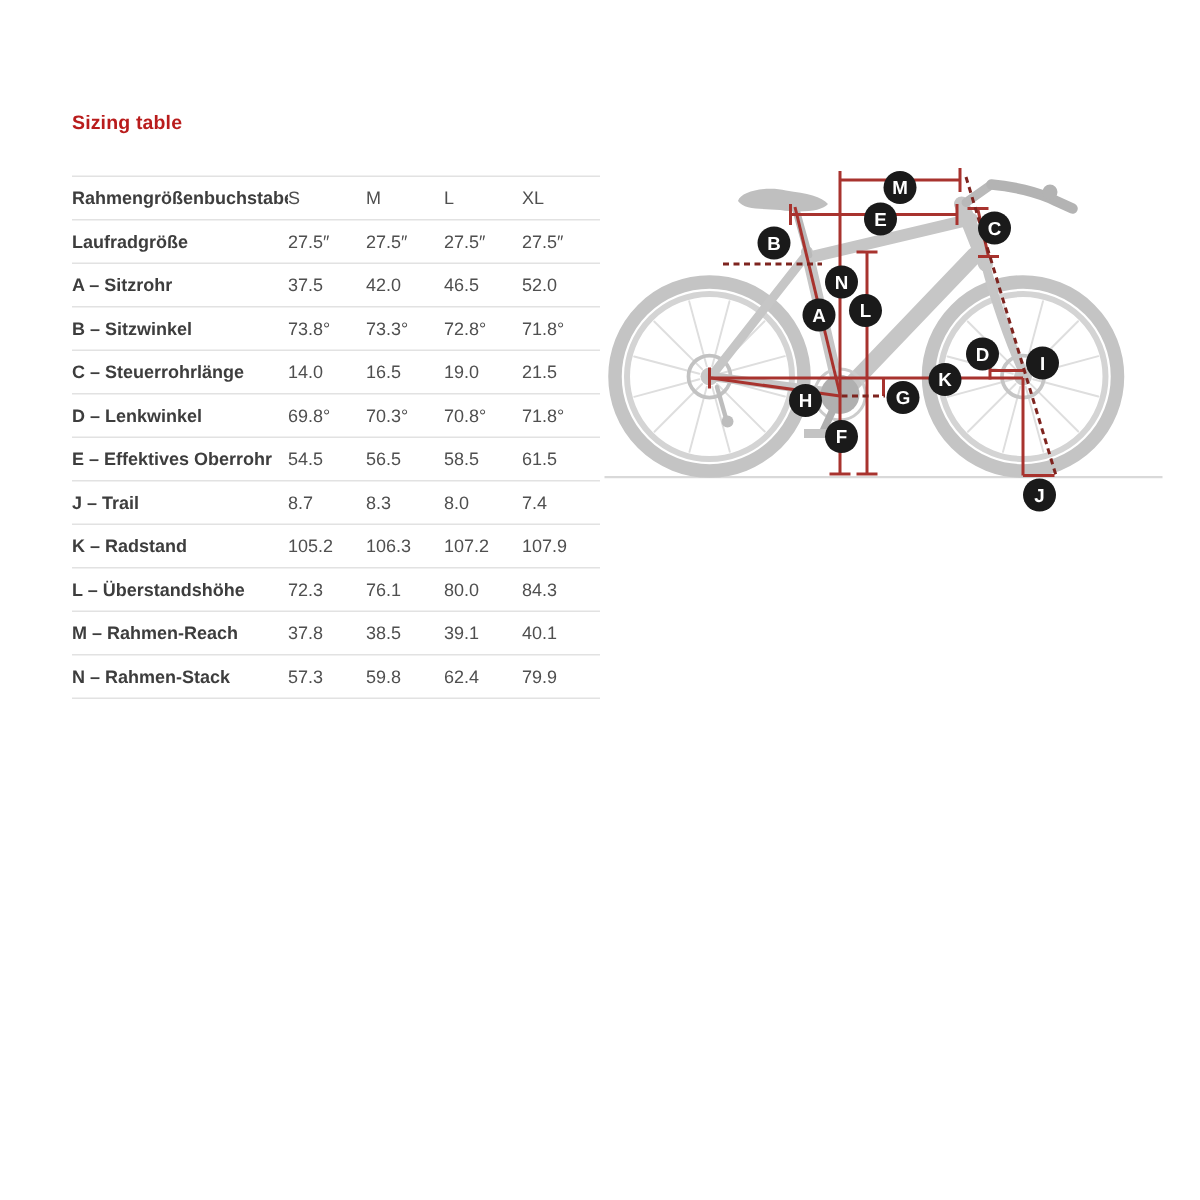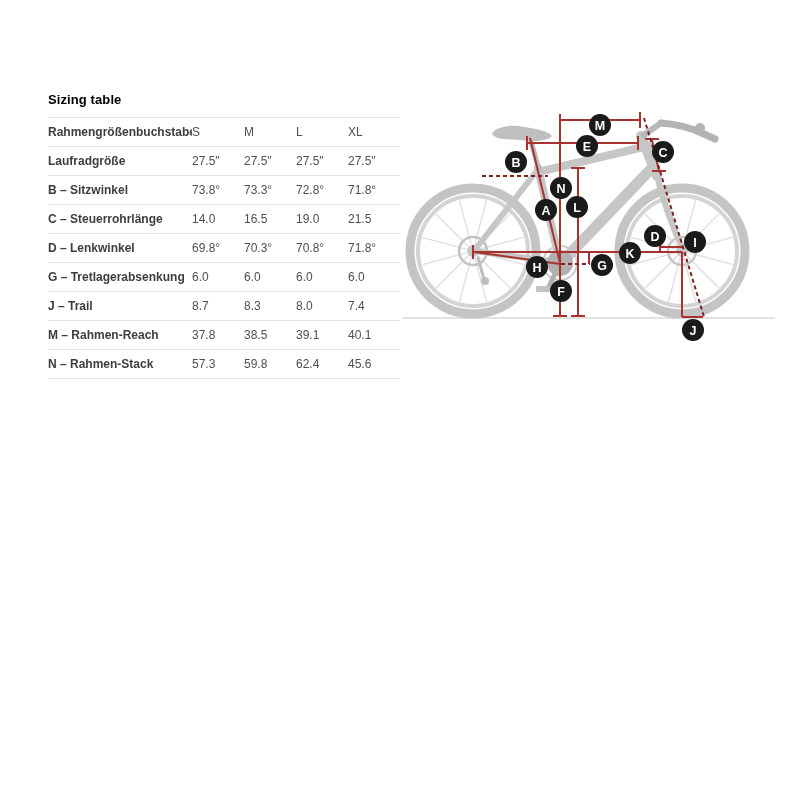--- a/index.html
+++ b/index.html
@@ -2,22 +2,22 @@
 <html><head>
 <meta charset="utf-8">
 <style>
   html,body{margin:0;padding:0;}
   body{
     width:800px;height:800px;position:relative;background:#ffffff;
     font-family:"Liberation Sans", sans-serif;
     -webkit-font-smoothing:antialiased;
   }
   .page-title{
-    position:absolute;left:48px;top:92px;
-    font-size:13px;font-weight:bold;color:#000000;letter-spacing:.1px;
+    position:absolute;left:48px;top:74px;
+    font-size:13px;font-weight:bold;color:#b91c1c;letter-spacing:.1px;
   }
   table.sizing{
     position:absolute;left:48px;top:117px;width:352px;
     border-collapse:collapse;table-layout:fixed;
     border-top:1px solid #e2e2e2;
   }
   table.sizing col.c-label{width:144px;}
   table.sizing col.c-val{width:52px;}
   table.sizing td,table.sizing th{
     height:28px;padding:0;text-align:left;vertical-align:middle;
@@ -60,20 +60,27 @@
   </thead>
   <tbody>
       <tr>
         <td class="lbl">Laufradgröße</td>
         <td>27.5″</td>
         <td>27.5″</td>
         <td>27.5″</td>
         <td>27.5″</td>
       </tr>
       <tr>
+        <td class="lbl">A – Sitzrohr</td>
+        <td>37.5</td>
+        <td>42.0</td>
+        <td>46.5</td>
+        <td>52.0</td>
+      </tr>
+      <tr>
         <td class="lbl">B – Sitzwinkel</td>
         <td>73.8°</td>
         <td>73.3°</td>
         <td>72.8°</td>
         <td>71.8°</td>
       </tr>
       <tr>
         <td class="lbl">C – Steuerrohrlänge</td>
         <td>14.0</td>
         <td>16.5</td>
@@ -81,46 +88,60 @@
         <td>21.5</td>
       </tr>
       <tr>
         <td class="lbl">D – Lenkwinkel</td>
         <td>69.8°</td>
         <td>70.3°</td>
         <td>70.8°</td>
         <td>71.8°</td>
       </tr>
       <tr>
-        <td class="lbl">G – Tretlagerabsenkung</td>
-        <td>6.0</td>
-        <td>6.0</td>
-        <td>6.0</td>
-        <td>6.0</td>
+        <td class="lbl">E – Effektives Oberrohr</td>
+        <td>54.5</td>
+        <td>56.5</td>
+        <td>58.5</td>
+        <td>61.5</td>
       </tr>
       <tr>
         <td class="lbl">J – Trail</td>
         <td>8.7</td>
         <td>8.3</td>
         <td>8.0</td>
         <td>7.4</td>
       </tr>
       <tr>
+        <td class="lbl">K – Radstand</td>
+        <td>105.2</td>
+        <td>106.3</td>
+        <td>107.2</td>
+        <td>107.9</td>
+      </tr>
+      <tr>
+        <td class="lbl">L – Überstandshöhe</td>
+        <td>72.3</td>
+        <td>76.1</td>
+        <td>80.0</td>
+        <td>84.3</td>
+      </tr>
+      <tr>
         <td class="lbl">M – Rahmen-Reach</td>
         <td>37.8</td>
         <td>38.5</td>
         <td>39.1</td>
         <td>40.1</td>
       </tr>
       <tr>
         <td class="lbl">N – Rahmen-Stack</td>
         <td>57.3</td>
         <td>59.8</td>
         <td>62.4</td>
-        <td>45.6</td>
+        <td>79.9</td>
       </tr>
     </tbody>
 </table>
 
 <svg class="diagram" viewBox="400 95 378 250" xmlns="http://www.w3.org/2000/svg">
 
   <line x1="403" y1="318" x2="775" y2="318" stroke="#d9d9d9" stroke-width="1.5"></line>
 
   <g fill="none" stroke-linecap="round">
 

